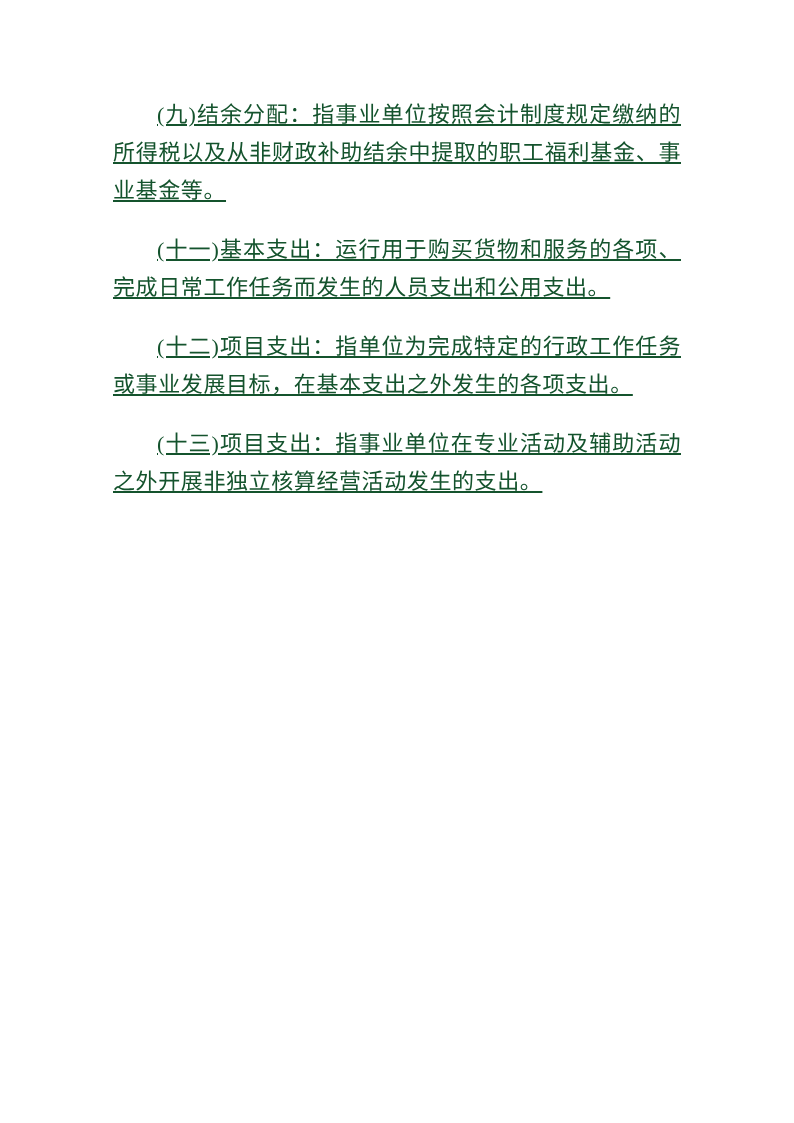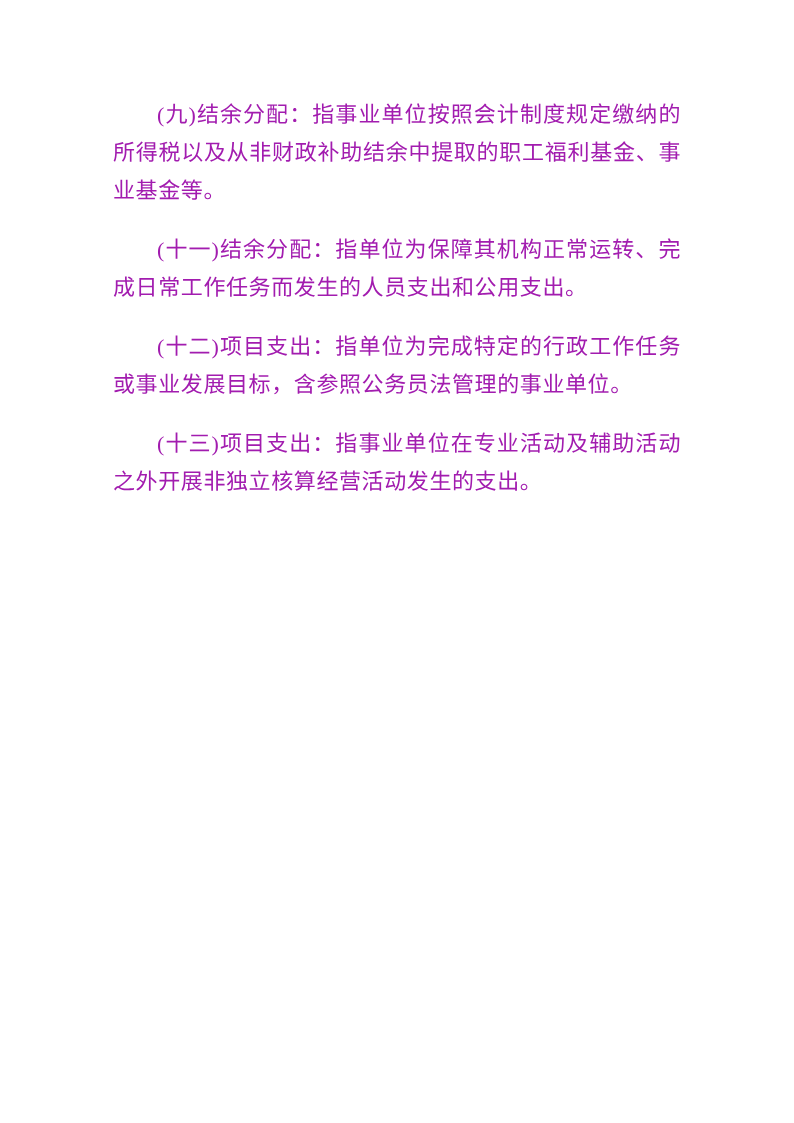--- a/index.html
+++ b/index.html
@@ -19,33 +19,34 @@
     position: absolute;
     left: 113px;
     top: 96px;
     width: 568px;
   }
   .content p {
     margin: 0 0 21px 0;
     font-size: 22px;
     line-height: 38px;
     letter-spacing: 0.6px;
-    color: #a21caf;
+    color: #14532d;
     text-align: justify;
     text-justify: inter-ideograph;
     text-indent: 44px;
     font-weight: 400;
+    text-decoration: underline;
   }
   .content p:last-child {
     margin-bottom: 0;
   }
 </style>
 </head>
 <body>
 
 <div class="page">
   <div class="content">
     <p>(九)结余分配：指事业单位按照会计制度规定缴纳的所得税以及从非财政补助结余中提取的职工福利基金、事业基金等。</p>
-    <p>(十一)结余分配：指单位为保障其机构正常运转、完成日常工作任务而发生的人员支出和公用支出。</p>
-    <p>(十二)项目支出：指单位为完成特定的行政工作任务或事业发展目标，含参照公务员法管理的事业单位。</p>
+    <p>(十一)基本支出：运行用于购买货物和服务的各项、完成日常工作任务而发生的人员支出和公用支出。</p>
+    <p>(十二)项目支出：指单位为完成特定的行政工作任务或事业发展目标，在基本支出之外发生的各项支出。</p>
     <p>(十三)项目支出：指事业单位在专业活动及辅助活动之外开展非独立核算经营活动发生的支出。</p>
   </div>
 </div>
 
 </body></html>

